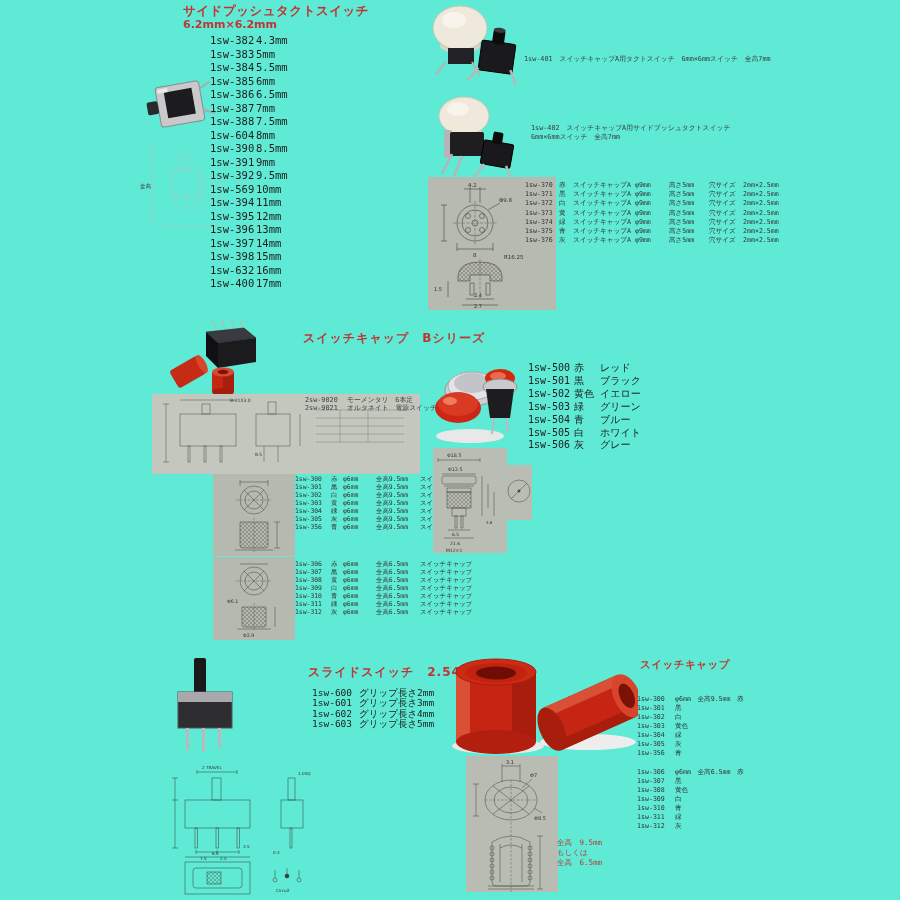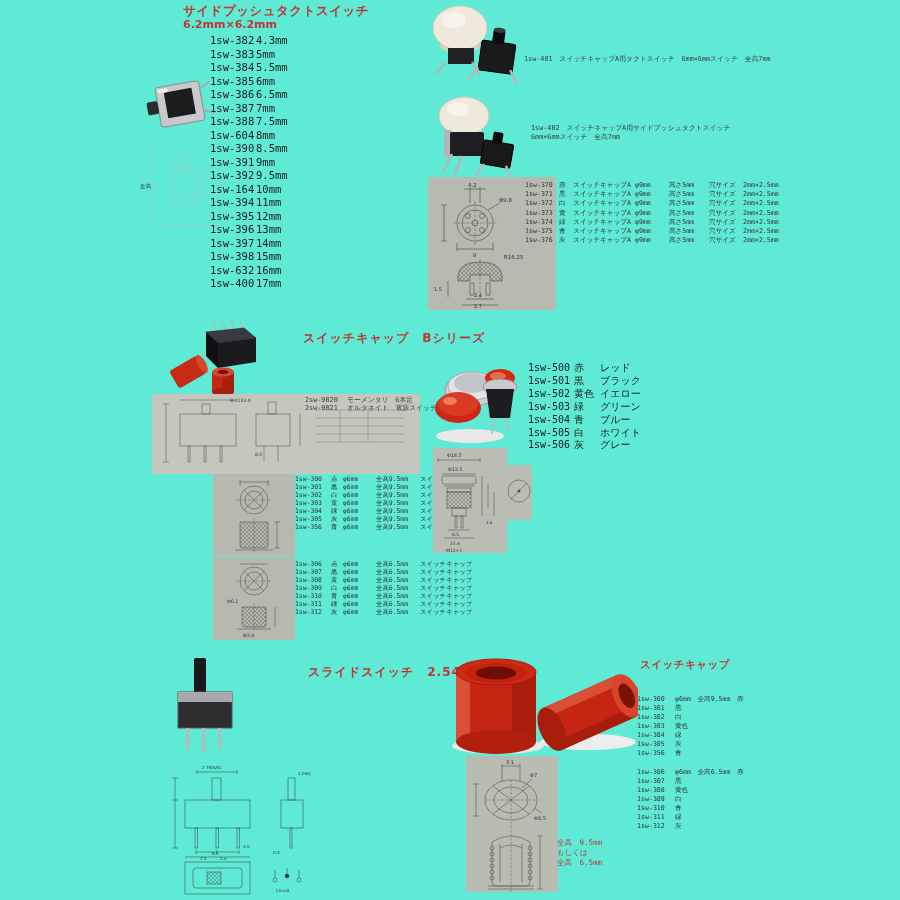--- a/index.html
+++ b/index.html
@@ -88,21 +88,21 @@
       <div><span class="pn">1sw-383</span><span>5mm</span></div>
       <div><span class="pn">1sw-384</span><span>5.5mm</span></div>
       <div><span class="pn">1sw-385</span><span>6mm</span></div>
       <div><span class="pn">1sw-386</span><span>6.5mm</span></div>
       <div><span class="pn">1sw-387</span><span>7mm</span></div>
       <div><span class="pn">1sw-388</span><span>7.5mm</span></div>
       <div><span class="pn">1sw-604</span><span>8mm</span></div>
       <div><span class="pn">1sw-390</span><span>8.5mm</span></div>
       <div><span class="pn">1sw-391</span><span>9mm</span></div>
       <div><span class="pn">1sw-392</span><span>9.5mm</span></div>
-      <div><span class="pn">1sw-164</span><span>10mm</span></div>
+      <div><span class="pn">1sw-569</span><span>10mm</span></div>
       <div><span class="pn">1sw-394</span><span>11mm</span></div>
       <div><span class="pn">1sw-395</span><span>12mm</span></div>
       <div><span class="pn">1sw-396</span><span>13mm</span></div>
       <div><span class="pn">1sw-397</span><span>14mm</span></div>
       <div><span class="pn">1sw-398</span><span>15mm</span></div>
       <div><span class="pn">1sw-632</span><span>16mm</span></div>
       <div><span class="pn">1sw-400</span><span>17mm</span></div>
     </div>
 
   <svg class="abs" style="left:428px;top:2px;" width="96" height="92">
@@ -387,20 +387,27 @@
     <rect x="44" y="6" width="12" height="36" rx="2" fill="#19191b"></rect>
     <rect x="28" y="40" width="54" height="36" fill="#2e2e31" stroke="#55555a"></rect>
     <rect x="28" y="40" width="54" height="10" fill="#a9a9ad"></rect>
     <rect x="36" y="76" width="3" height="22" fill="#b9b9bd"></rect>
     <rect x="52" y="76" width="3" height="24" fill="#b9b9bd"></rect>
     <rect x="68" y="76" width="3" height="20" fill="#b9b9bd"></rect>
   </svg>
 
   <div class="abs t-b red" style="left:308px;top:664px;">スライドスイッチ　2.54mm基板用</div>
 
+  <div class="abs list-s" style="left:312px;top:688px;">
+
+  <div><span class="pn">1sw-600</span><span>グリップ長さ2mm</span></div>
+      <div><span class="pn">1sw-601</span><span>グリップ長さ3mm</span></div>
+      <div><span class="pn">1sw-602</span><span>グリップ長さ4mm</span></div>
+      <div><span class="pn">1sw-603</span><span>グリップ長さ5mm</span></div>
+    </div>
 
   <svg class="abs" style="left:155px;top:756px;" width="165" height="144">
     <g stroke="#3a3a3a" stroke-width="0.5" fill="none">
       <rect x="57" y="22" width="9" height="22"></rect>
       <rect x="30" y="44" width="65" height="28"></rect>
       <rect x="40" y="72" width="2.5" height="20"></rect>
         <rect x="61" y="72" width="2.5" height="20"></rect>
         <rect x="82" y="72" width="2.5" height="20"></rect>
       <line x1="42" y1="16" x2="82" y2="16"></line>
       <line x1="42" y1="14" x2="42" y2="18"></line>

